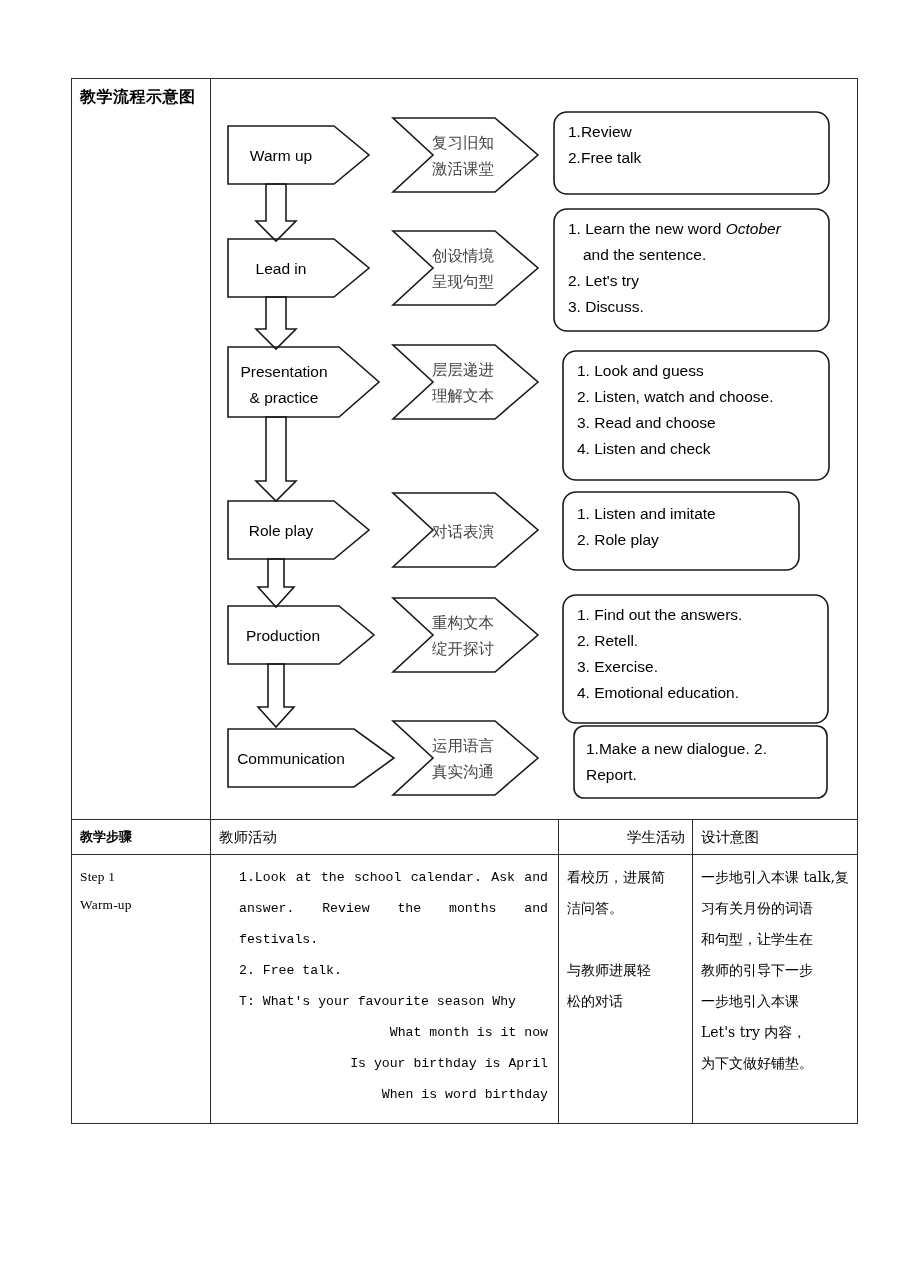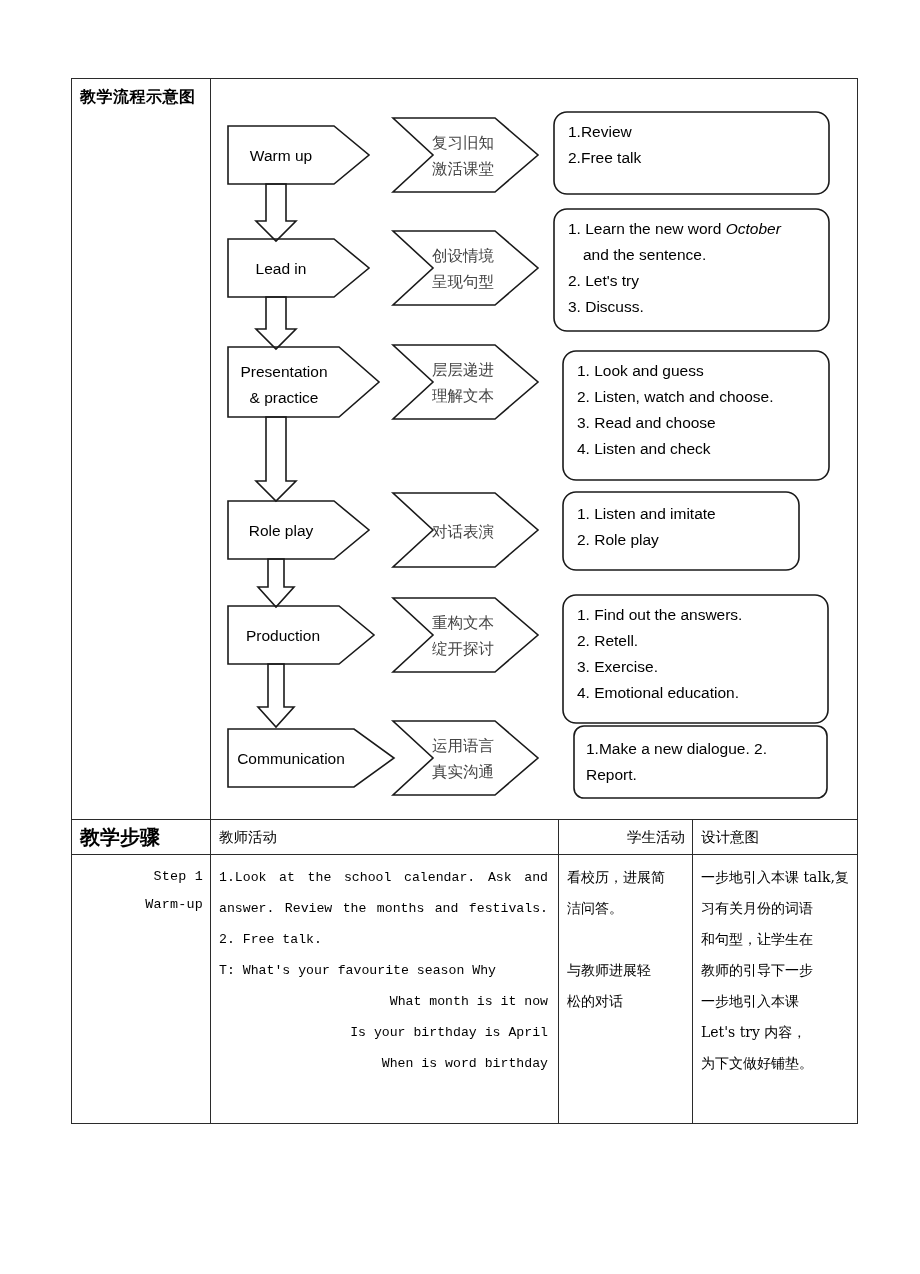--- a/index.html
+++ b/index.html
@@ -26,41 +26,41 @@
   .cell-pad{padding:6px 7px 6px 8px;}
 
   
   .lbl-zh{
     font-family:"DejaVu Sans",sans-serif;
     font-size:16px;font-weight:bold;line-height:23px;
     letter-spacing:.5px;
   }
   .lbl-hdr{
     font-family:"DejaVu Sans",sans-serif;
-    font-size:20px;font-weight:bold;line-height:22px;
+    font-size:13px;font-weight:bold;line-height:22px;
   }
   .hdr-zh{
     font-family:"DejaVu Serif",serif;
     font-size:14.5px;line-height:22px;
   }
   .hdr-zh-c{
     font-family:"DejaVu Serif",serif;
     font-size:14.5px;line-height:22px;text-align:right;
   }
   .mono-en{
-    font-family:Liberation Mono, monospace;
+    font-family:Liberation Serif, serif;
     font-size:13.4px;
     line-height:31px;
     letter-spacing:.2px;
-    text-align:right;
   }
   .teacher-body{
     font-family:"Liberation Mono","DejaVu Sans Mono",monospace;
     font-size:13.2px;
     line-height:31px;
+    margin-left:20px;
   }
   .teacher-body .just{
     text-align:justify;
     text-align-last:justify;
   }
   .teacher-body .ind1{padding-left:30px;text-align:right;}
   .cn-col{
     font-family:"DejaVu Serif",serif;
     font-size:14px;
     line-height:31px;

